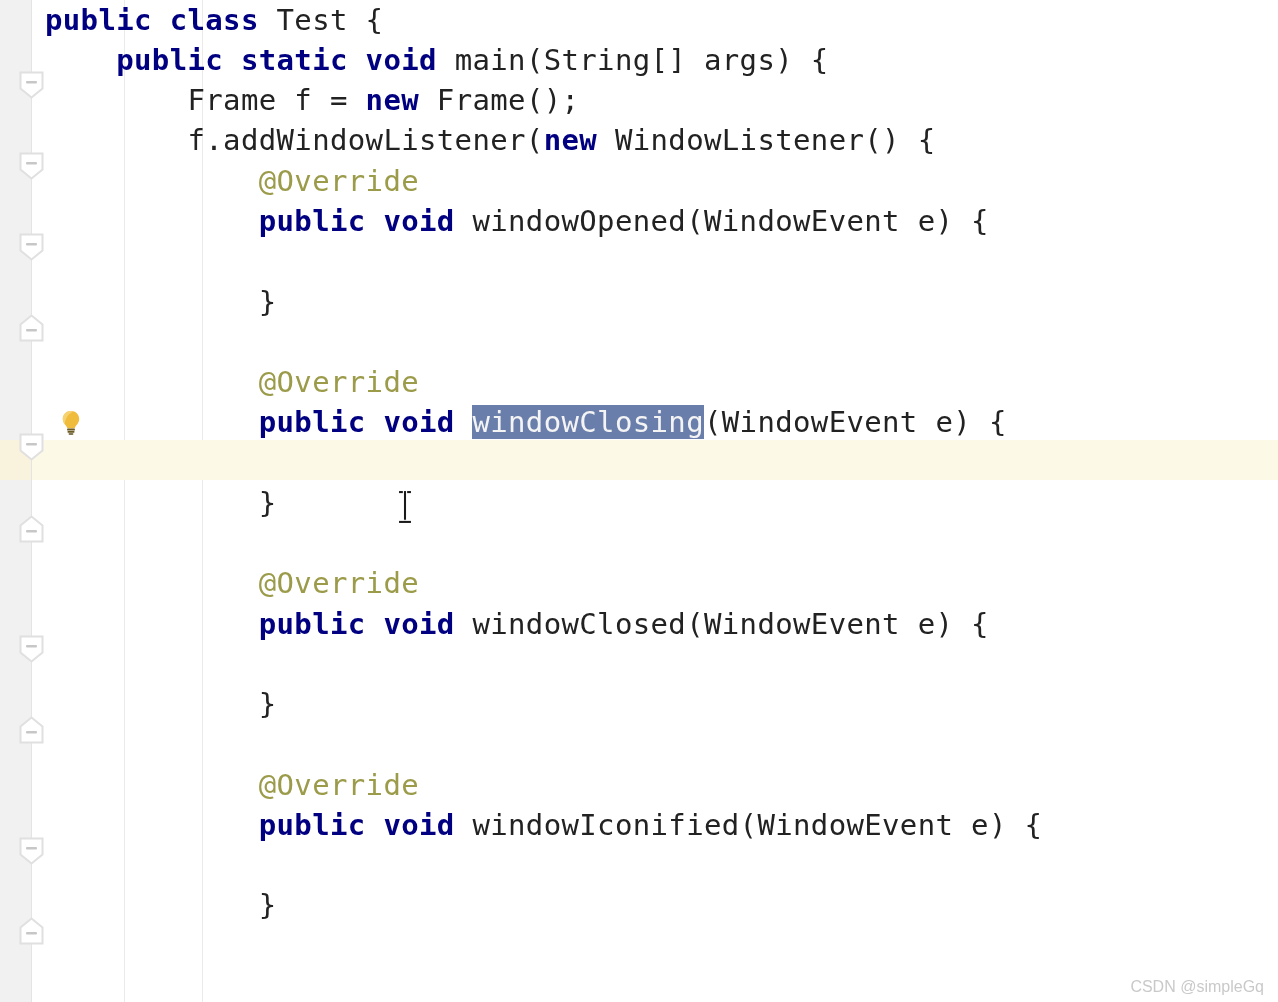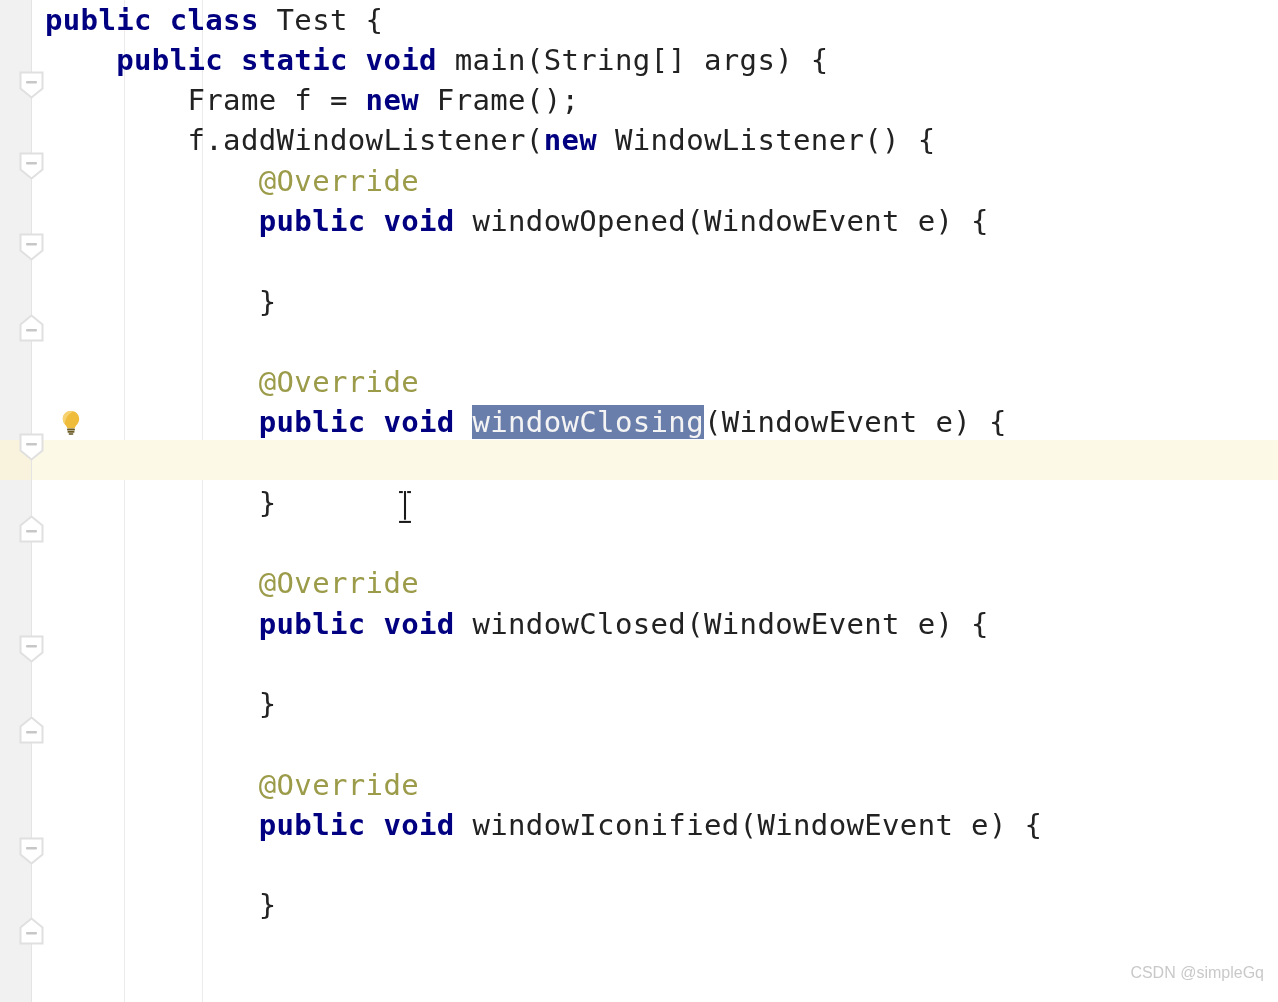--- a/index.html
+++ b/index.html
@@ -130,21 +130,21 @@
   
   #mouse-cursor {
     position: absolute;
     z-index: 10;
   }
 
   
   #watermark {
     position: absolute;
     right: 14px;
-    bottom: 20px;
+    bottom: 6px;
     font-family: "Liberation Sans", sans-serif;
     font-size: 16px;
     color: #c9c9c9;
     z-index: 9;
     white-space: pre;
   }
 </style>
 </head>
 <body>
 

